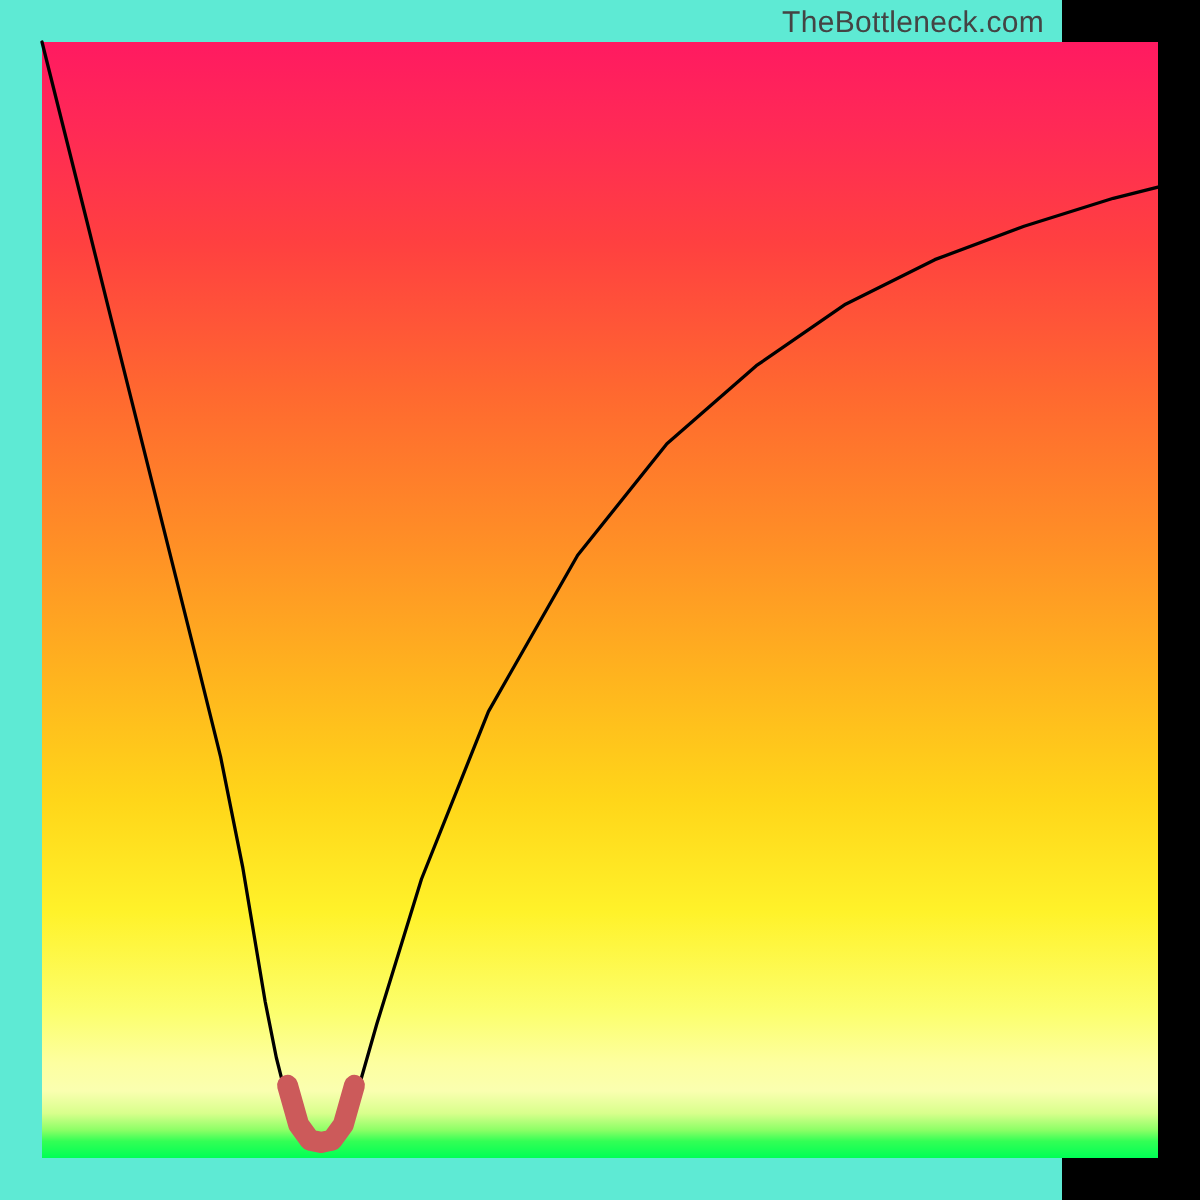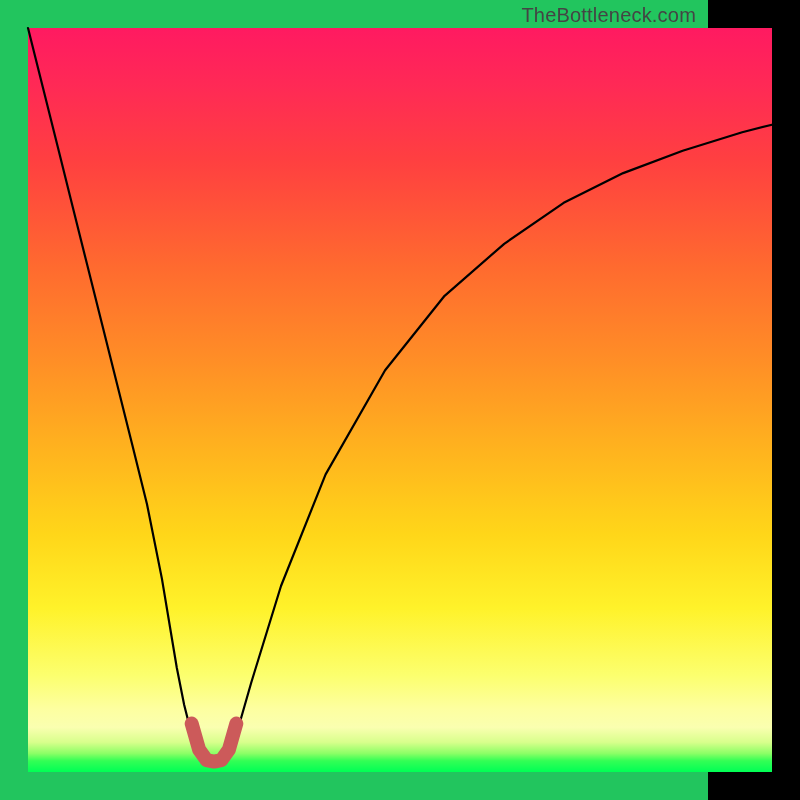--- a/index.html
+++ b/index.html
@@ -8,21 +8,21 @@
     width: 800px;
     height: 800px;
     background: #000;
     overflow: hidden;
     font-family: Arial, Helvetica, sans-serif;
   }
   .frame {
     position: relative;
     width: 708px;
     height: 800px;
-    background: #22c55e;
+    background: #5eead4;
     text-decoration: underline;
   }
   .plot-area {
     position: absolute;
     left: 28px;
     top: 28px;
     width: 744px;
     height: 744px;
     
     background: linear-gradient(

